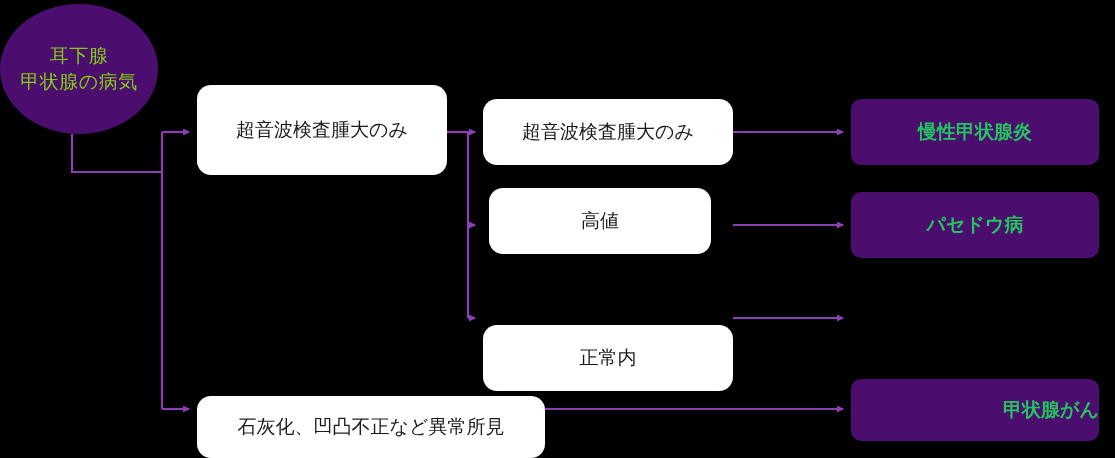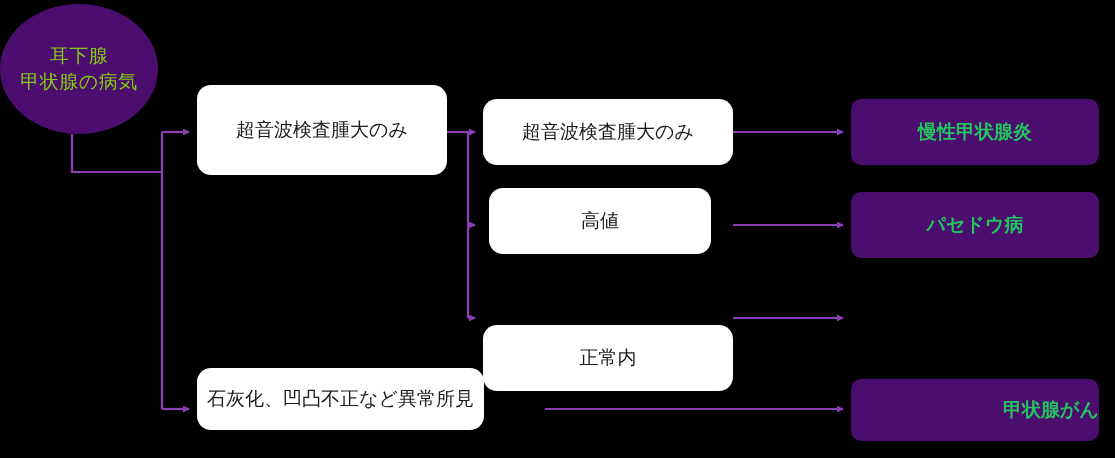--- a/index.html
+++ b/index.html
@@ -70,21 +70,21 @@
     background: #4b0d6e;
     color: #22c55e;
     border-radius: 10px;
     font-size: 19px;
     font-weight: bold;
   }
   .b-us       { left: 197px; top: 85px;  width: 250px; height: 90px; }
   .b-low      { left: 483px; top: 99px;  width: 250px; height: 66px; }
   .b-high     { left: 483px; top: 188px; width: 222px; height: 66px; margin-left: 6px; }
   .b-normal   { left: 483px; top: 285px; width: 250px; height: 66px; margin-top: 40px; }
-  .b-abnormal { left: 197px; top: 368px; width: 287px; height: 62px; justify-content: center; }
+  .b-abnormal { left: 197px; top: 396px; width: 348px; height: 62px; justify-content: center; }
   .p-chronic  { left: 851px; top: 99px;  width: 248px; height: 66px; }
   .p-basedow  { left: 851px; top: 192px; width: 248px; height: 66px; }
   .p-goiter   { left: 851px; top: 285px; width: 248px; height: 66px; }
   .p-cancer   { left: 851px; top: 379px; width: 248px; height: 62px; justify-content: flex-end; }
 </style>
 </head>
 <body>
 
 <div id="canvas">
 

